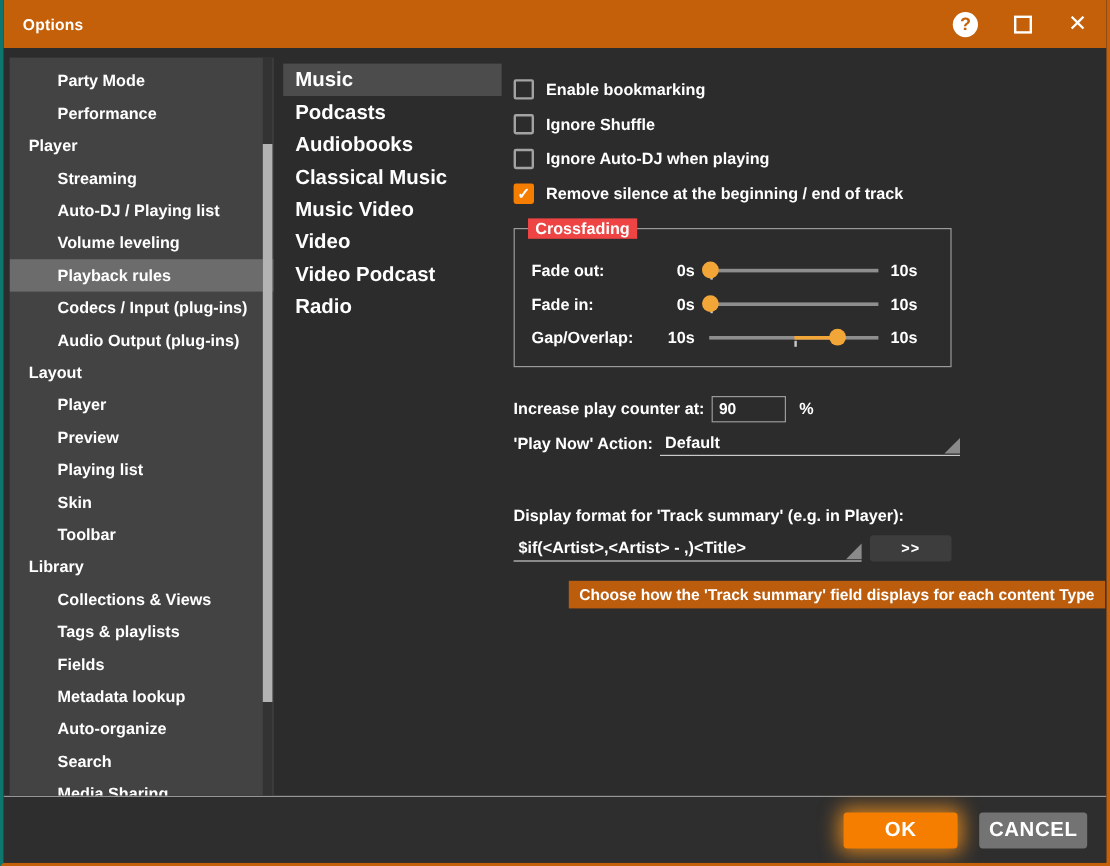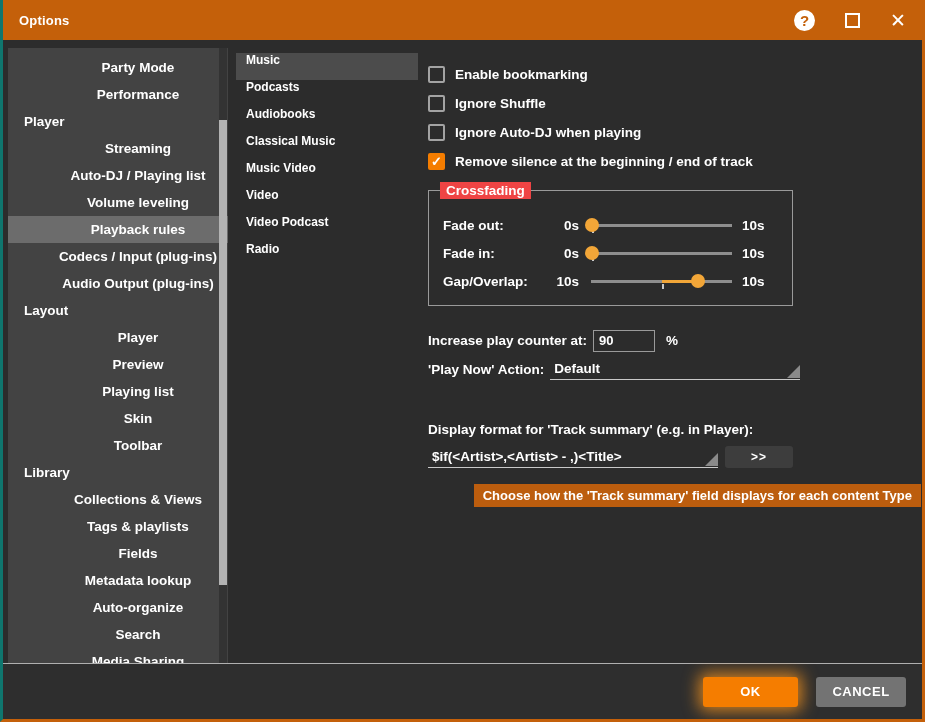--- a/index.html
+++ b/index.html
@@ -35,33 +35,33 @@
   .sidebar {
     position:absolute; left:5px; top:8px; width:220px; height:615px;
     background:#434343; overflow:hidden;
   }
   .sidebar-list { padding-top:6px; }
   .side-item {
     height:27px; display:flex; align-items:center;
     color:#fff; font-size:13.5px; font-weight:600; cursor:pointer; white-space:nowrap;
   }
   .side-item.header { padding-left:16px; }
-  .side-item.child  { padding-left:40px;justify-content:center; }
+  .side-item.child  { padding-left:40px; }
   .side-item.selected { background:#6c6c6c; }
   .scroll-track {
     position:absolute; top:0; right:1px; width:8px; height:100%;
     background:#333333;
   }
   .scroll-thumb { position:absolute; left:0; top:72px; width:8px; height:465px; background:#b3b3b3; }
 
   
   .col2 { position:absolute; left:233px; top:13px; width:182px; }
   .col2-item {
-    height:27px; display:flex; align-items:flex-start; padding-left:10px;
-    color:#fff; font-size:12px; font-weight:600; cursor:pointer; white-space:nowrap;
+    height:27px; display:flex; align-items:center; padding-left:10px;
+    color:#fff; font-size:17px; font-weight:600; cursor:pointer; white-space:nowrap;
   }
   .col2-item.selected { background:#4c4c4c; }
 
   
   .main { position:absolute; left:425px; top:0; width:494px; color:#fff; font-size:13.5px; font-weight:600; }
 
   .checkbox-list { position:absolute; left:0; top:20px; width:100%; }
   .cb-row { height:29px; display:flex; align-items:center; cursor:pointer; }
   .cb-box {
     width:17px; height:17px; border:2px solid #a3a3a3; border-radius:2px;
@@ -128,21 +128,21 @@
     display:flex; align-items:center; padding:0 9px; white-space:nowrap;
   }
 
   
   .footer {
     height:56px; flex:0 0 56px; background:#2e2e2e; border-top:1px solid #b0b0b0;
     display:flex; align-items:center; justify-content:flex-end; gap:18px; padding-right:16px;
   }
   .btn {
     height:30px; border:none; border-radius:3px; color:#fff;
-    font-family:"Liberation Sans",sans-serif; font-size:13px; font-weight:bold;
+    font-family:"Liberation Sans",sans-serif; font-size:17px; font-weight:bold;
     letter-spacing:.5px; cursor:pointer;
   }
   .btn-ok {
     width:95px; background:#f57d00;
     box-shadow:0 0 16px 4px rgba(247,148,29,.8);
   }
   .btn-cancel { width:90px; background:#737373; }
 </style>
 </head>
 <body>

